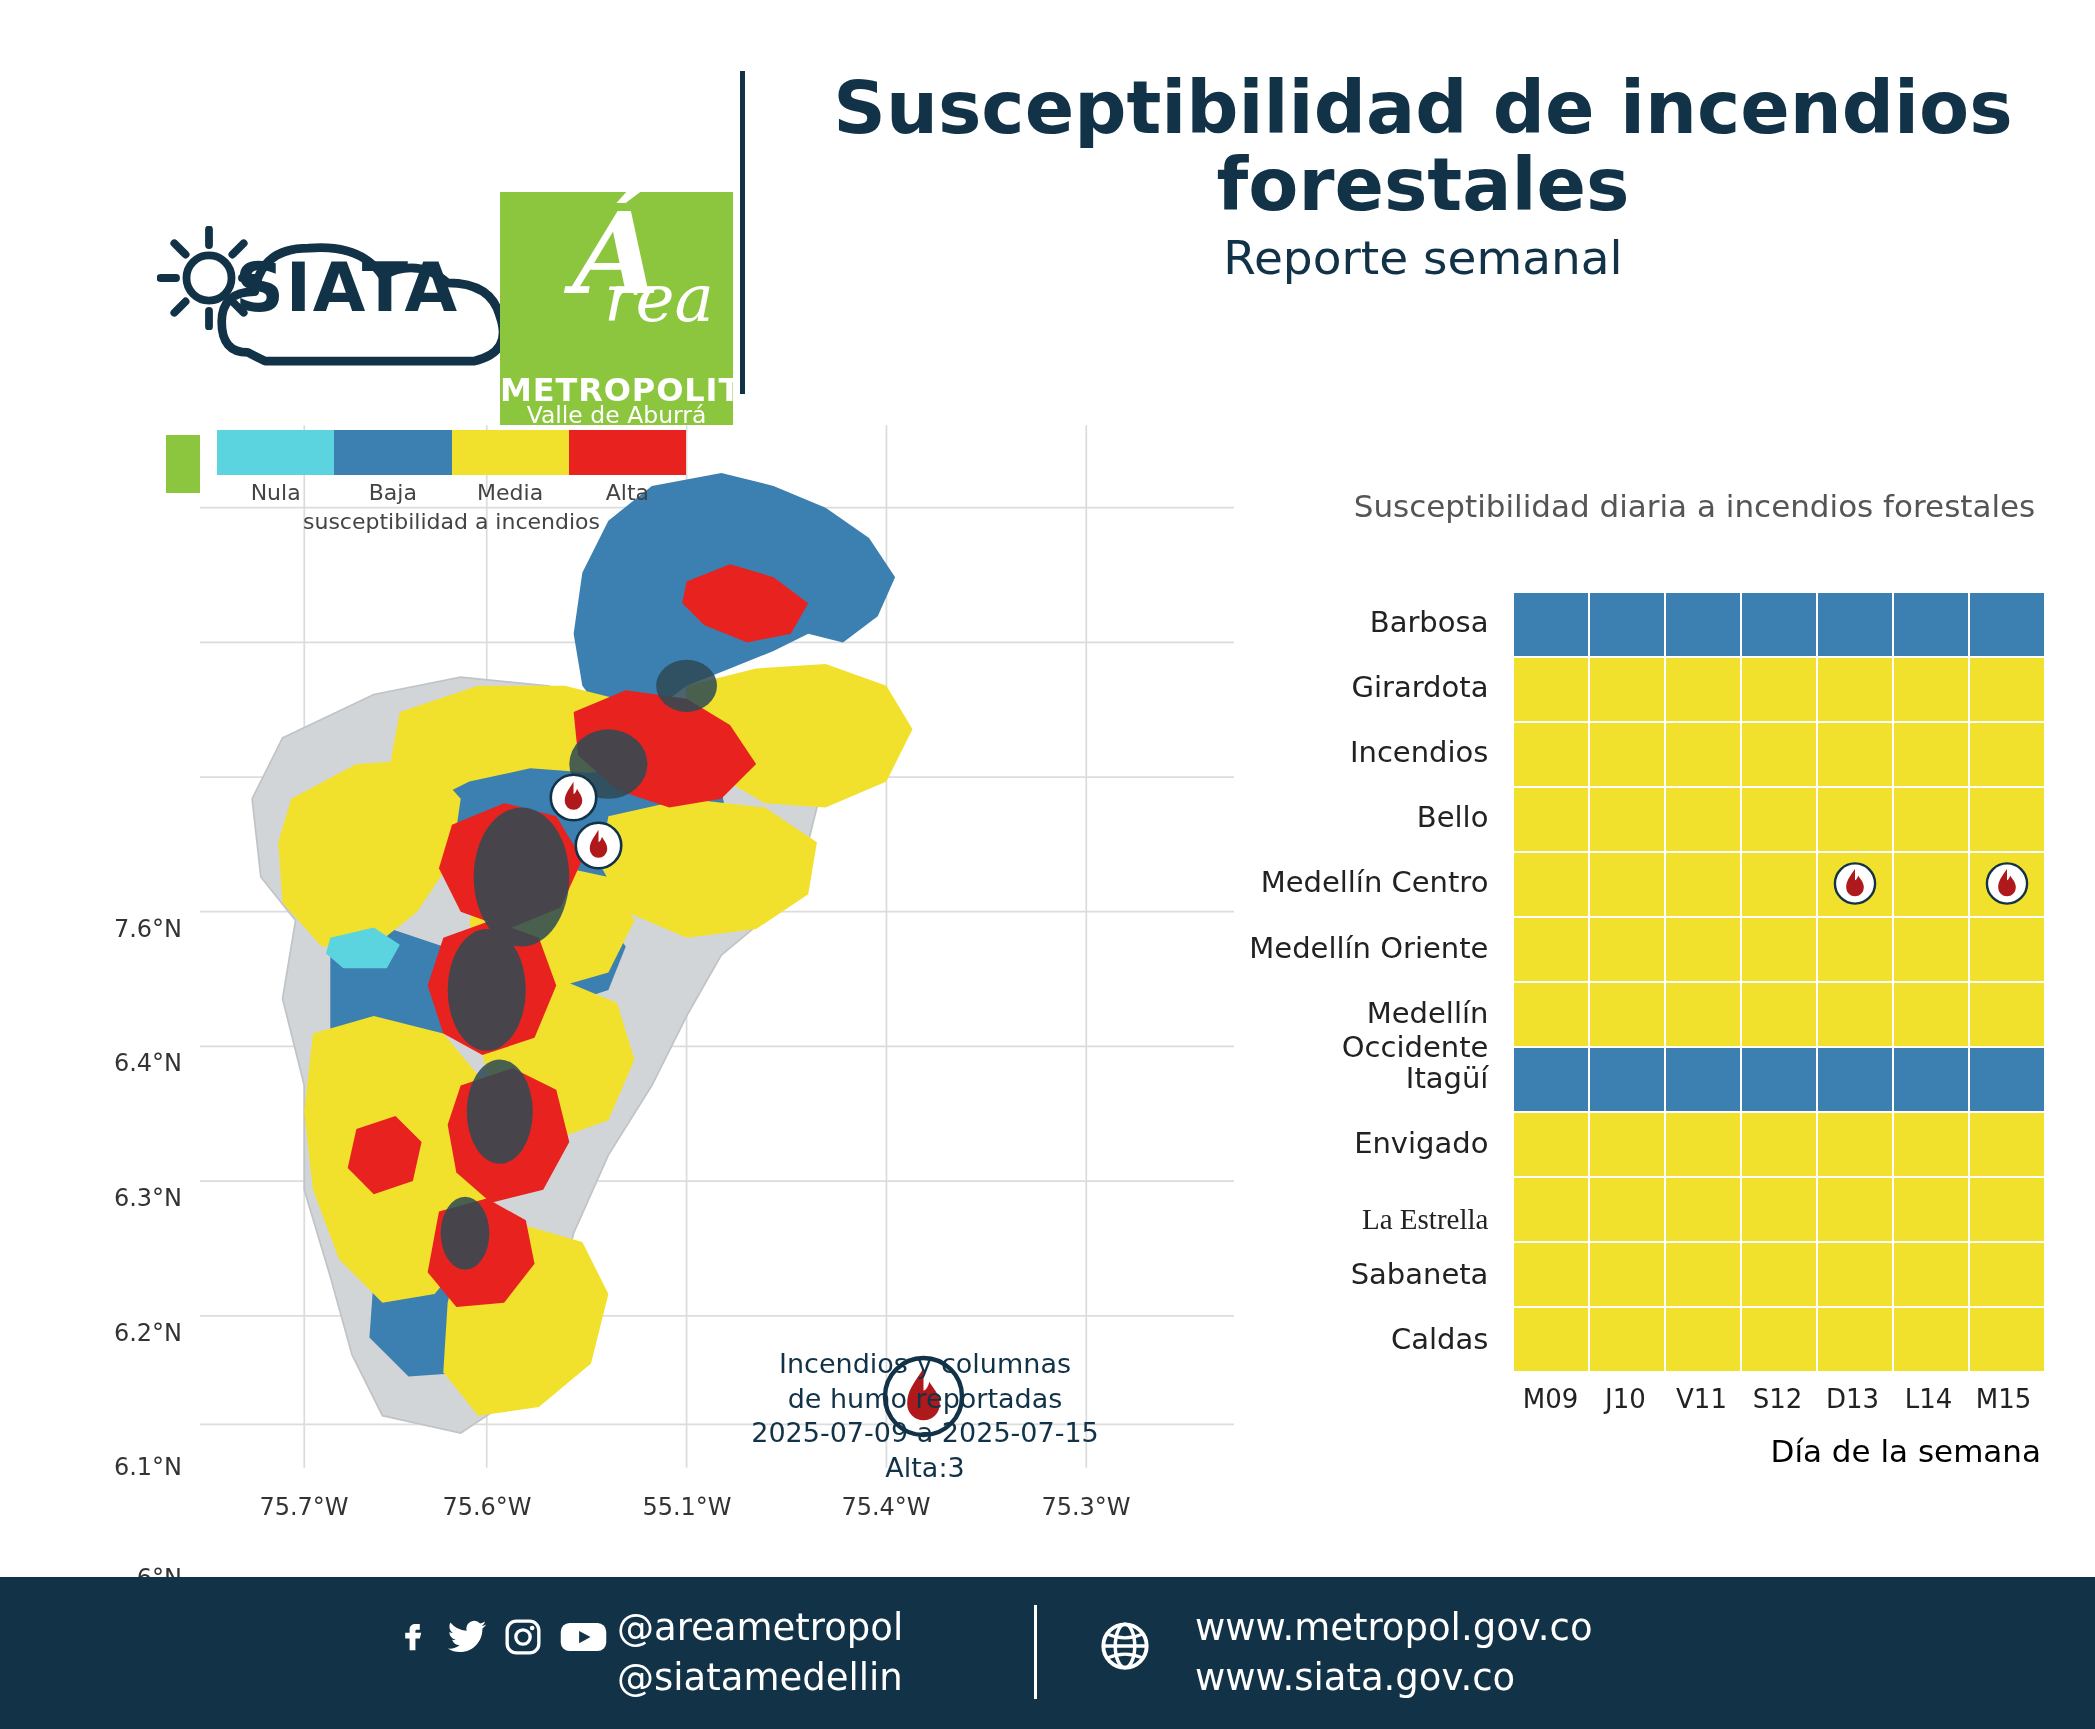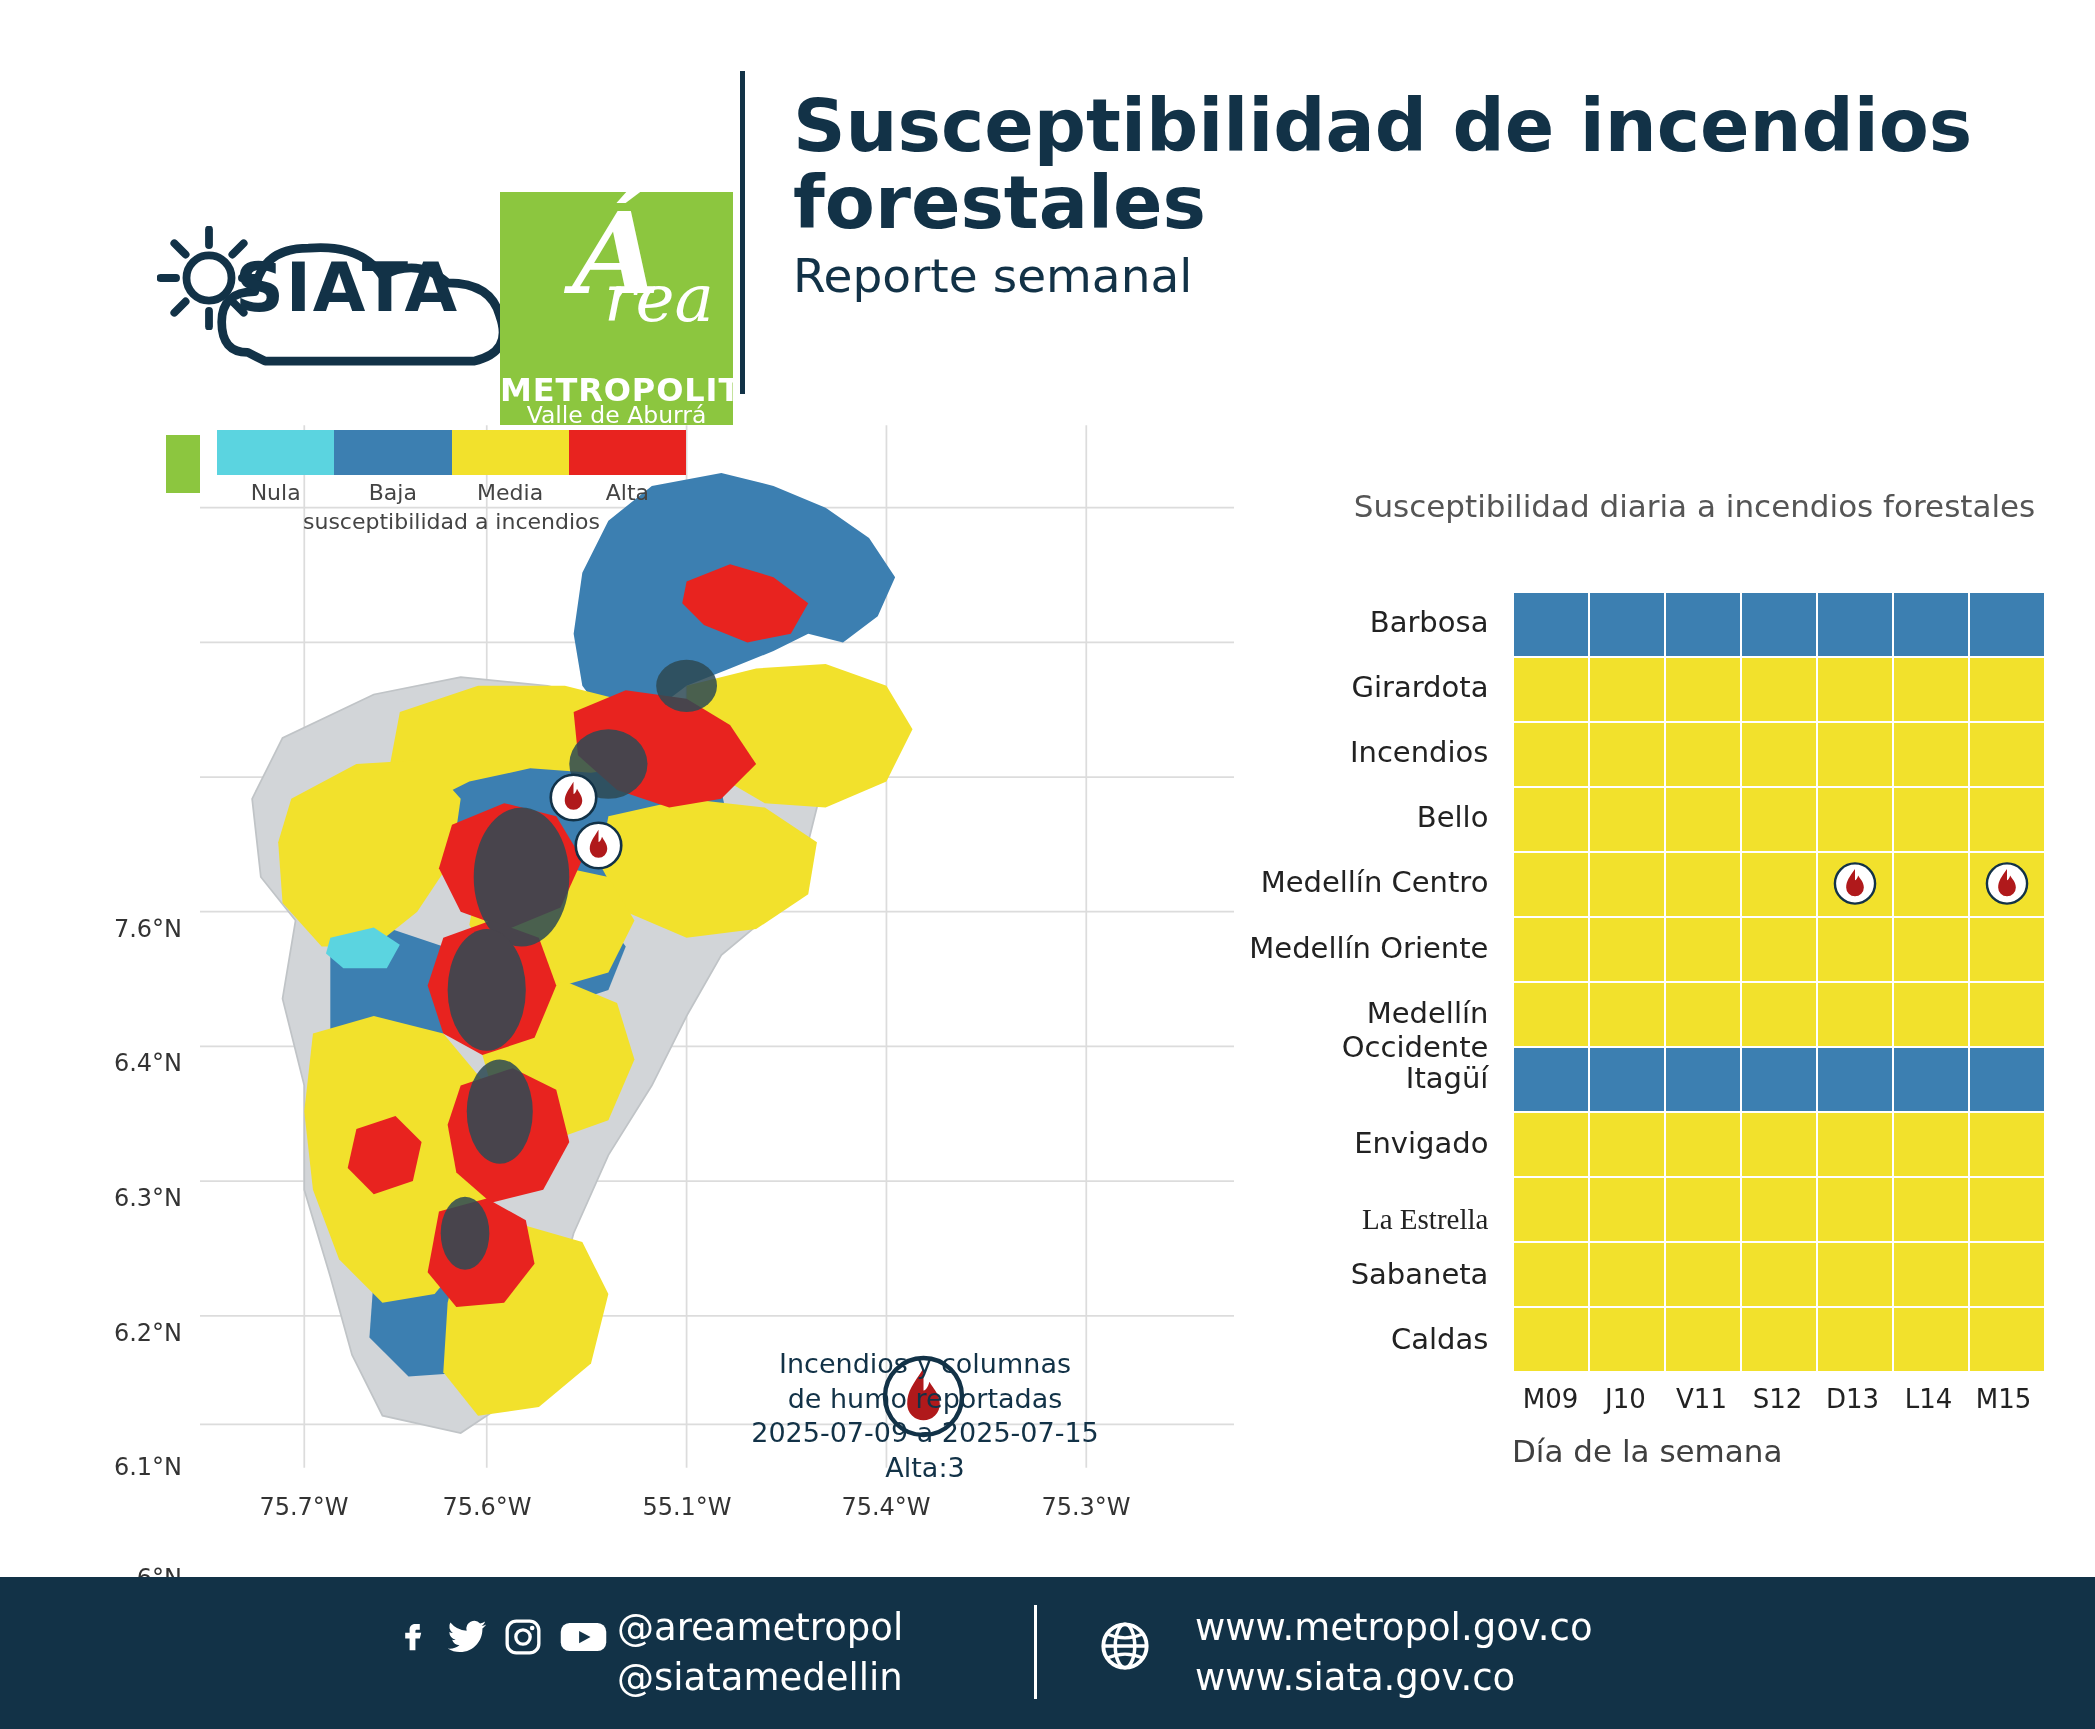--- a/index.html
+++ b/index.html
@@ -41,21 +41,21 @@
   }
   .area-rea{
     position:absolute;left:104px;top:68px;
     font-size:66px;font-style:italic;font-family:"DejaVu Serif",serif;
   }
   .area-l1{position:absolute;left:0;top:179px;width:233px;text-align:center;font-size:32px;font-weight:bold;letter-spacing:0.9px;}
   .area-l2{position:absolute;left:0;top:209px;width:233px;text-align:center;font-size:23.5px;}
 
   .divider{position:absolute;left:740px;top:71px;width:5.2px;height:323px;background:#123247;}
 
-  .titleblock{position:absolute;left:793px;top:88px;width:1260px;}
+  .titleblock{position:absolute;left:793px;top:70px;width:1260px;text-align:center;}
   .title{
     font-size:73px;font-weight:bold;line-height:1.05;color:#123247;
     margin:0 0 5.2px 0;
   }
   .subtitle{font-size:47px;color:#123247;line-height:1.28;margin:0;}
 
   
   .map-panel{position:absolute;left:52px;top:408px;width:1199px;height:1138px;}
   .map-plot{
     position:absolute;left:148px;top:17.4px;width:1034px;height:1043px;
@@ -100,22 +100,22 @@
   }
   .hm-cell{border:0.9px solid #ffffff;position:relative;}
   .hm-rowlabel{
     position:absolute;right:0;font-size:29px;color:#222;text-align:right;
     width:261px;padding-right:15.6px;box-sizing:border-box;
   }
   .hm-collabel{
     position:absolute;font-size:26px;color:#222;text-align:center;
   }
   .hm-xaxis{
-    position:absolute;left:269px;width:530px;text-align:left;
-    font-size:31px;color:#404040;
+    position:absolute;left:269px;width:530px;text-align:right;
+    font-size:31px;color:#000000;
   }
   .fire-icon-cell{
     position:absolute;left:50%;top:50%;transform:translate(-50%,-50%);
   }
 
   
   .footer{position:absolute;left:0;top:1577px;width:2095px;height:152px;background:#123247;}
   .footer-inner{position:absolute;left:0;top:0;width:2095px;height:152px;}
   .social-icons{position:absolute;left:395px;top:39px;display:flex;gap:15.6px;align-items:center;}
   .handles{position:absolute;left:617px;top:26px;font-size:37px;color:#fff;line-height:1.35;}

